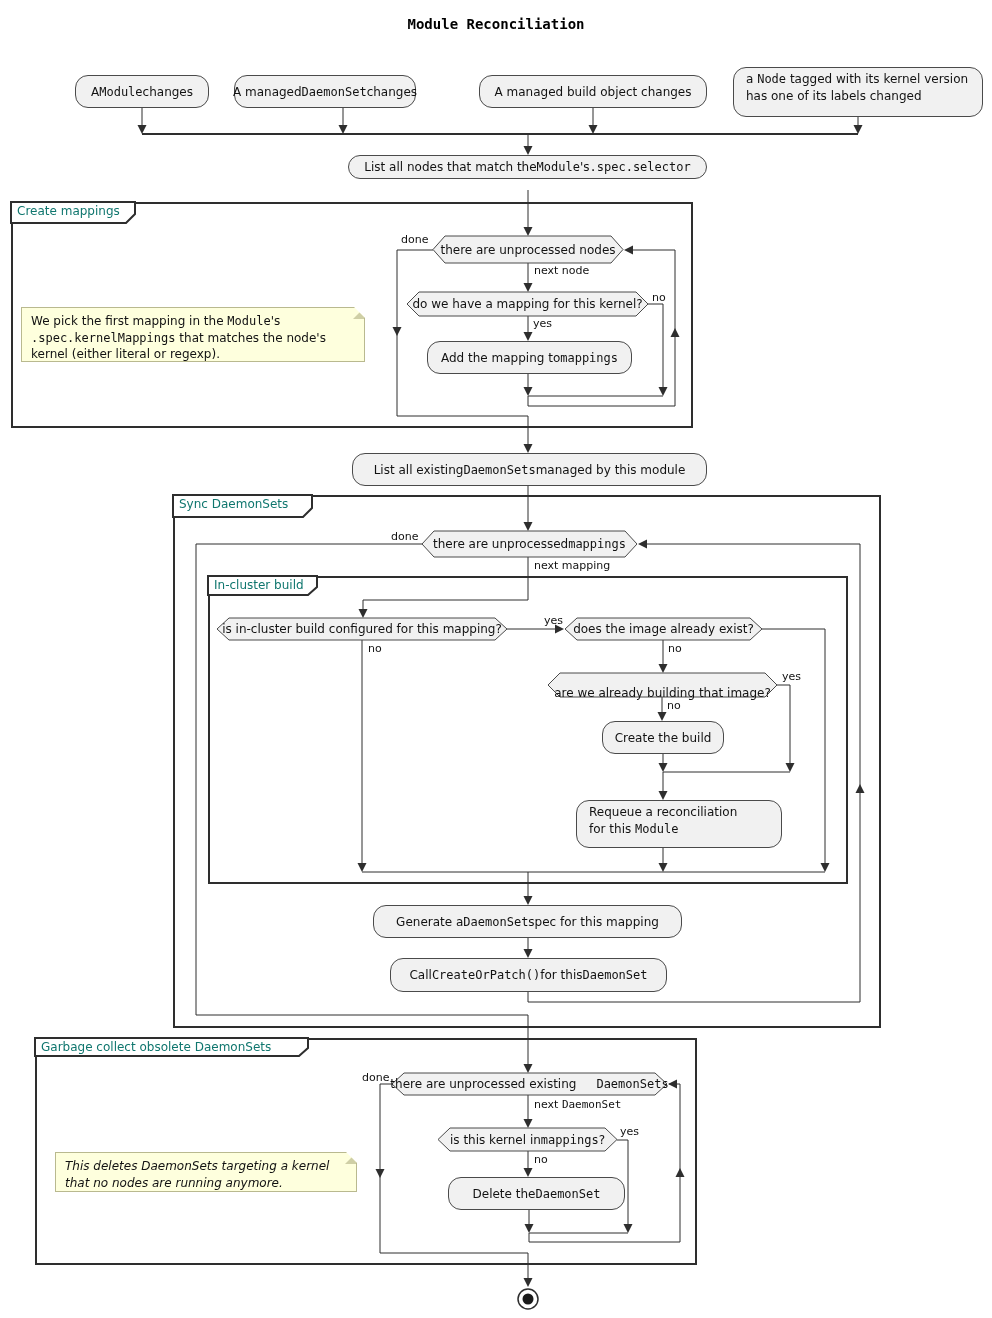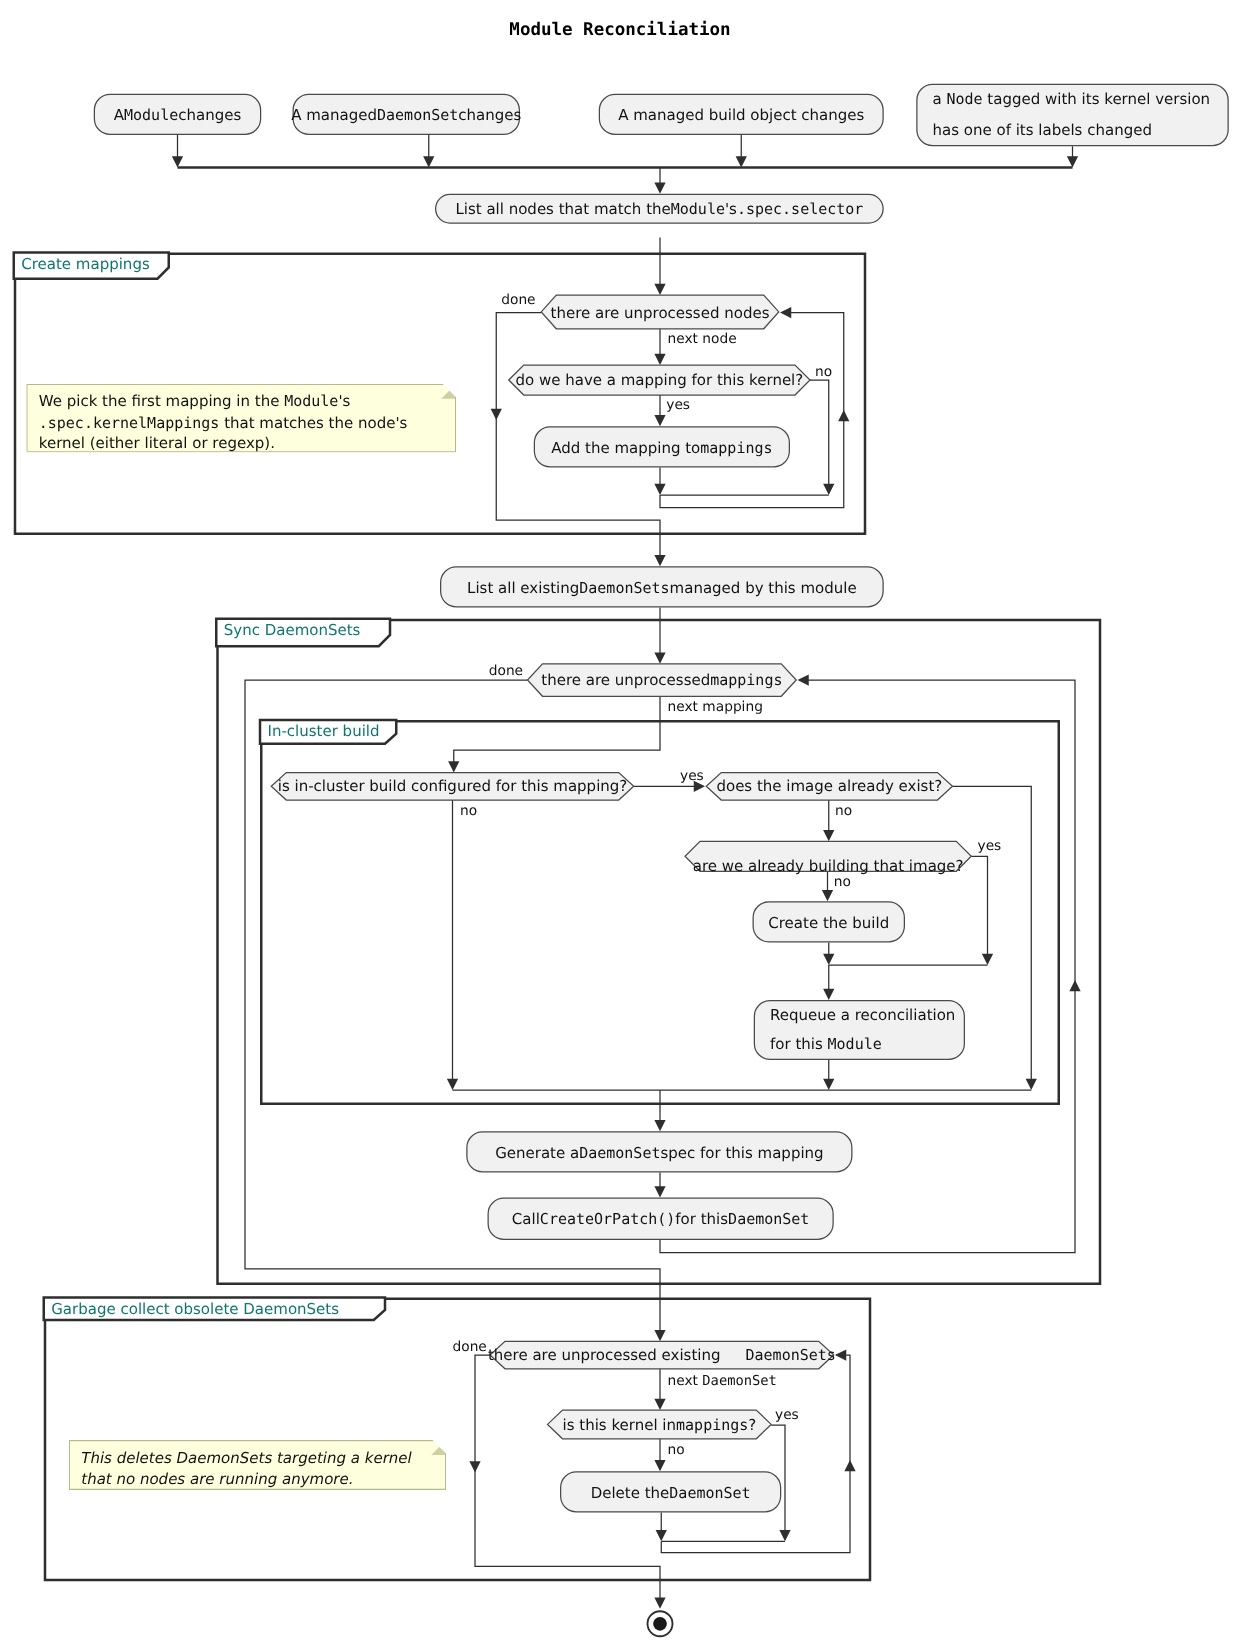--- a/index.html
+++ b/index.html
@@ -14,21 +14,21 @@
   .edge{fill:none;stroke:#2e2e2e;stroke-width:1;}
   .edge.thick{stroke-width:2;}
   .arrow{fill:#2e2e2e;stroke:none;}
   .hex{fill:var(--node-fill,#F1F1F1);stroke:var(--node-border,#4a4a4a);stroke-width:1;}
   .tab{fill:#ffffff;stroke:#2e2e2e;stroke-width:2;}
   .final-outer{fill:#ffffff;stroke:#2e2e2e;stroke-width:1.5;}
   .final-inner{fill:#1a1a1a;}
   .activity{position:absolute;background:var(--node-fill,#F1F1F1);border:1px solid var(--node-border,#4a4a4a);
             border-radius:13px;display:flex;align-items:center;justify-content:center;
             font-size:12px;white-space:nowrap;box-sizing:border-box;z-index:3;}
-  .activity.multiline{flex-direction:column;align-items:flex-start;justify-content:space-between;padding:3px 12px;line-height:1.45;}
+  .activity.multiline{flex-direction:column;align-items:flex-start;justify-content:flex-start;padding:3px 12px;line-height:1.45;}
   .hexlabel{position:absolute;display:flex;align-items:center;justify-content:center;
             font-size:12px;white-space:nowrap;z-index:3;}
   .tab-label{position:absolute;font-size:12px;color:#0f766e;z-index:4;white-space:nowrap;}
   .edge-label{position:absolute;font-size:11px;color:#111;z-index:4;white-space:nowrap;}
   .note{position:absolute;background:var(--note-fill,#FEFFDD);border:1px solid var(--note-border,#b9b98f);
         font-size:12px;line-height:1.38;padding:5px 9px;z-index:3;box-sizing:border-box;
         clip-path:polygon(0 0,calc(100% - 11px) 0,100% 11px,100% 100%,0 100%);}
   .note::after{content:"";position:absolute;top:0;right:0;border-style:solid;
                border-width:0 0 11px 11px;border-color:transparent transparent #cfcfa6 transparent;}
   .note .nline{display:block;}
@@ -181,21 +181,21 @@
       <span class="mono">mappings</span>
     </div>
   <div class="activity" style="left:352px;top:453px;width:355px;height:33px;">
       <span>List all existing </span>
       <span class="mono">DaemonSets</span>
       <span> managed by this module</span>
     </div>
   <div class="activity" style="left:602px;top:721px;width:122px;height:33px;">
       <span>Create the build</span>
     </div>
-  <div class="activity multiline" style="left:576px;top:800px;width:169px;height:48px;margin-left:27px;">
+  <div class="activity multiline" style="left:576px;top:800px;width:206px;height:48px;">
     <span><span>Requeue a reconciliation</span></span>
     <span><span>for this </span><span class="mono">Module</span></span>
   </div>
   <div class="activity" style="left:373px;top:905px;width:309px;height:33px;">
       <span>Generate a </span>
       <span class="mono">DaemonSet</span>
       <span> spec for this mapping</span>
     </div>
   <div class="activity" style="left:390px;top:958px;width:277px;height:34px;">
       <span>Call </span>

